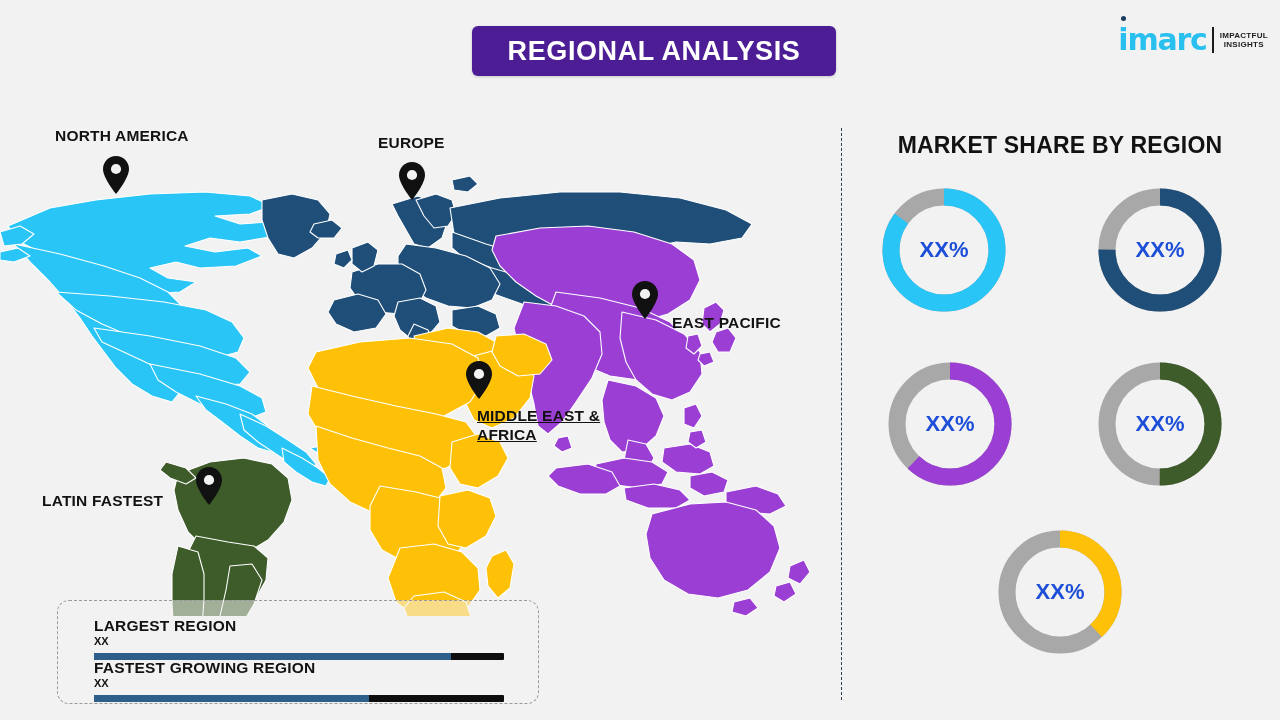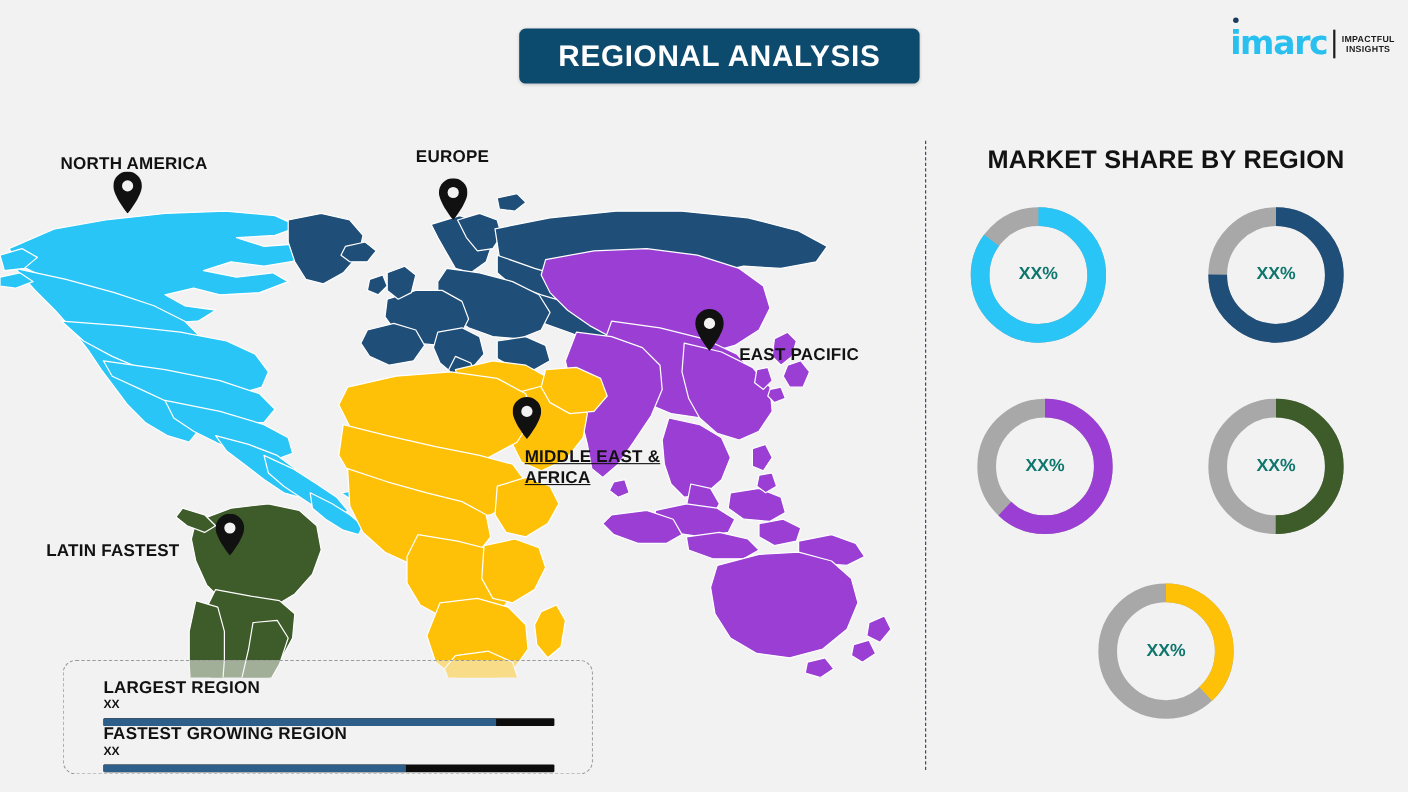--- a/index.html
+++ b/index.html
@@ -8,21 +8,21 @@
     background:#f2f2f2;
     font-family:"Liberation Sans", sans-serif;
     overflow:hidden;
     position:relative;
   }
   #page{position:absolute;inset:0;}
 
   
   .title-banner{
     position:absolute;left:472px;top:26px;width:364px;height:50px;
-    background:#0c4a6e;border-radius:6px;
+    background:#4c1d95;border-radius:6px;
     display:flex;align-items:center;justify-content:center;
     box-shadow:0 1px 3px rgba(0,0,0,.18);
   }
   .title-banner span{
     color:#ffffff;font-size:27px;font-weight:bold;letter-spacing:.6px;
   }
 
   .logo{position:absolute;right:12px;top:18px;height:44px;display:flex;align-items:center;}
   .logo-mark{position:relative;display:flex;align-items:center;}
   .logo-word{
@@ -72,21 +72,21 @@
   
   .panel-title{
     position:absolute;left:860px;top:132px;width:400px;text-align:center;
     font-size:23px;font-weight:bold;color:#121212;letter-spacing:.2px;
   }
   .donuts{position:absolute;left:852px;top:172px;width:420px;height:520px;}
   .donut{position:absolute;width:140px;height:140px;}
   .donut svg{width:140px;height:140px;display:block;}
   .donut .pct{
     position:absolute;inset:0;display:flex;align-items:center;justify-content:center;
-    font-size:16px;font-weight:bold;color:#0f766e;
+    font-size:22px;font-weight:bold;color:#1d4ed8;
   }
   .d0{left:22px;top:8px;}
   .d1{left:238px;top:8px;}
   .d2{left:28px;top:182px;}
   .d3{left:238px;top:182px;}
   .d4{left:138px;top:350px;}
 </style>
 </head>
 <body>
 
@@ -235,21 +235,21 @@
           <path fill="#3e5b2a" d="M230 470 L252 468 L262 484 L254 508 L240 532 L228 554 L218 572 L210 584 L206 572 L212 548 L220 520 L226 494 Z"></path>
 
           <path fill="#3e5b2a" d="M166 366 L186 372 L196 382 L186 388 L170 382 L160 374 Z"></path>
 
           <path fill="#3e5b2a" d="M186 596 L200 592 L206 602 L196 610 L184 606 Z"></path>
         </g>
       </g>
     </svg>
   </div>
 
-  <div class="maplabel" style="left:55px;top:126px;margin-top:14px;">NORTH AMERICA</div>
+  <div class="maplabel" style="left:55px;top:126px;">NORTH AMERICA</div>
   <div class="pin" style="left:103px;top:156px;">
     <svg width="26" height="38" viewBox="0 0 26 38">
         <path d="M13 0C5.8 0 0 5.8 0 13c0 9.2 13 25 13 25s13-15.8 13-25C26 5.8 20.2 0 13 0z" fill="#111111"></path>
         <circle cx="13" cy="13" r="5.1" fill="#f2f2f2"></circle>
       </svg>
   </div>
 
   <div class="maplabel" style="left:378px;top:133px;">EUROPE</div>
   <div class="pin" style="left:399px;top:162px;">
     <svg width="26" height="38" viewBox="0 0 26 38">

